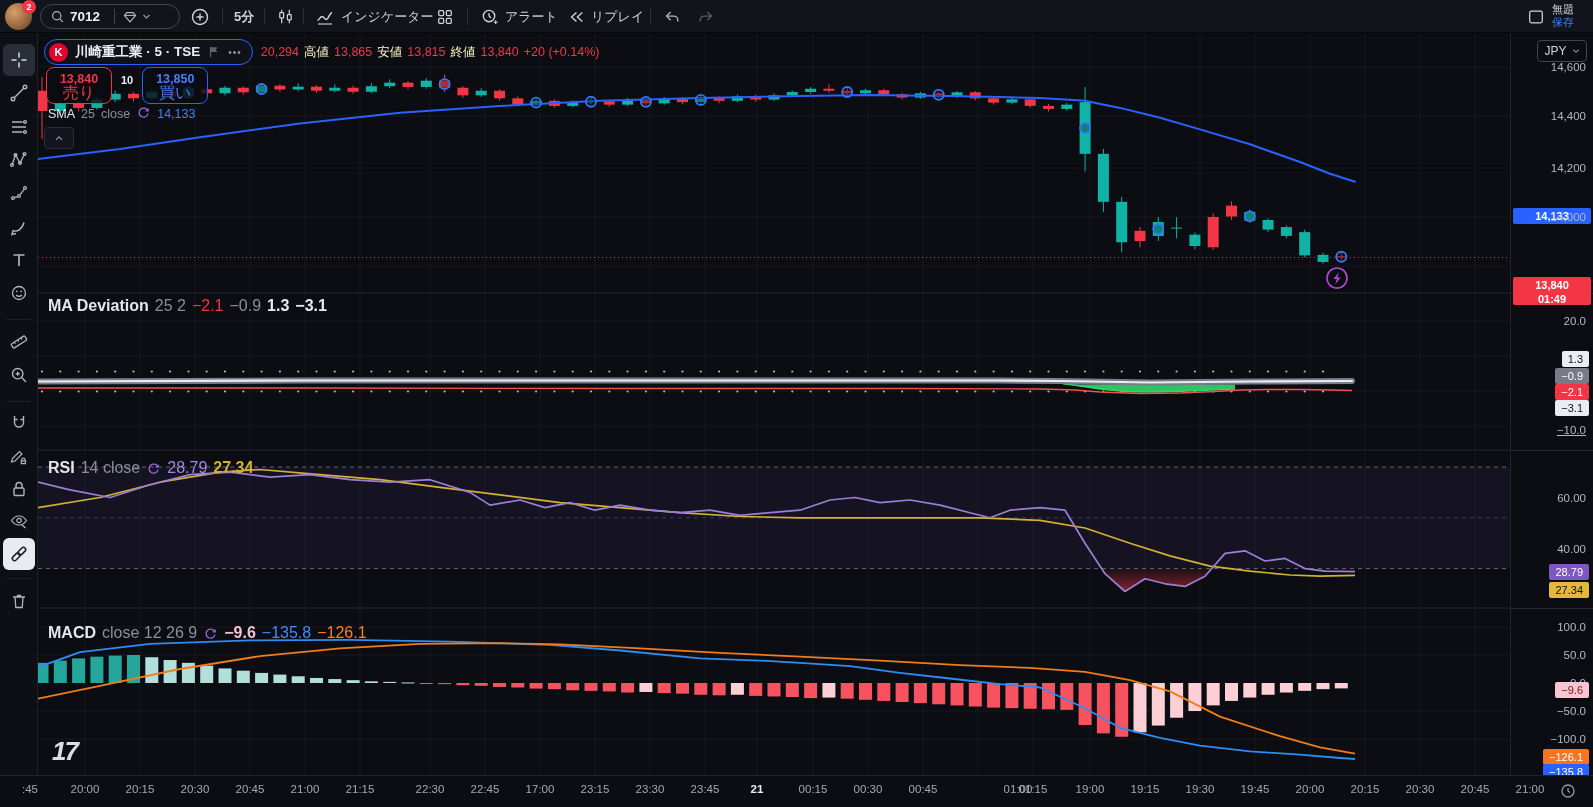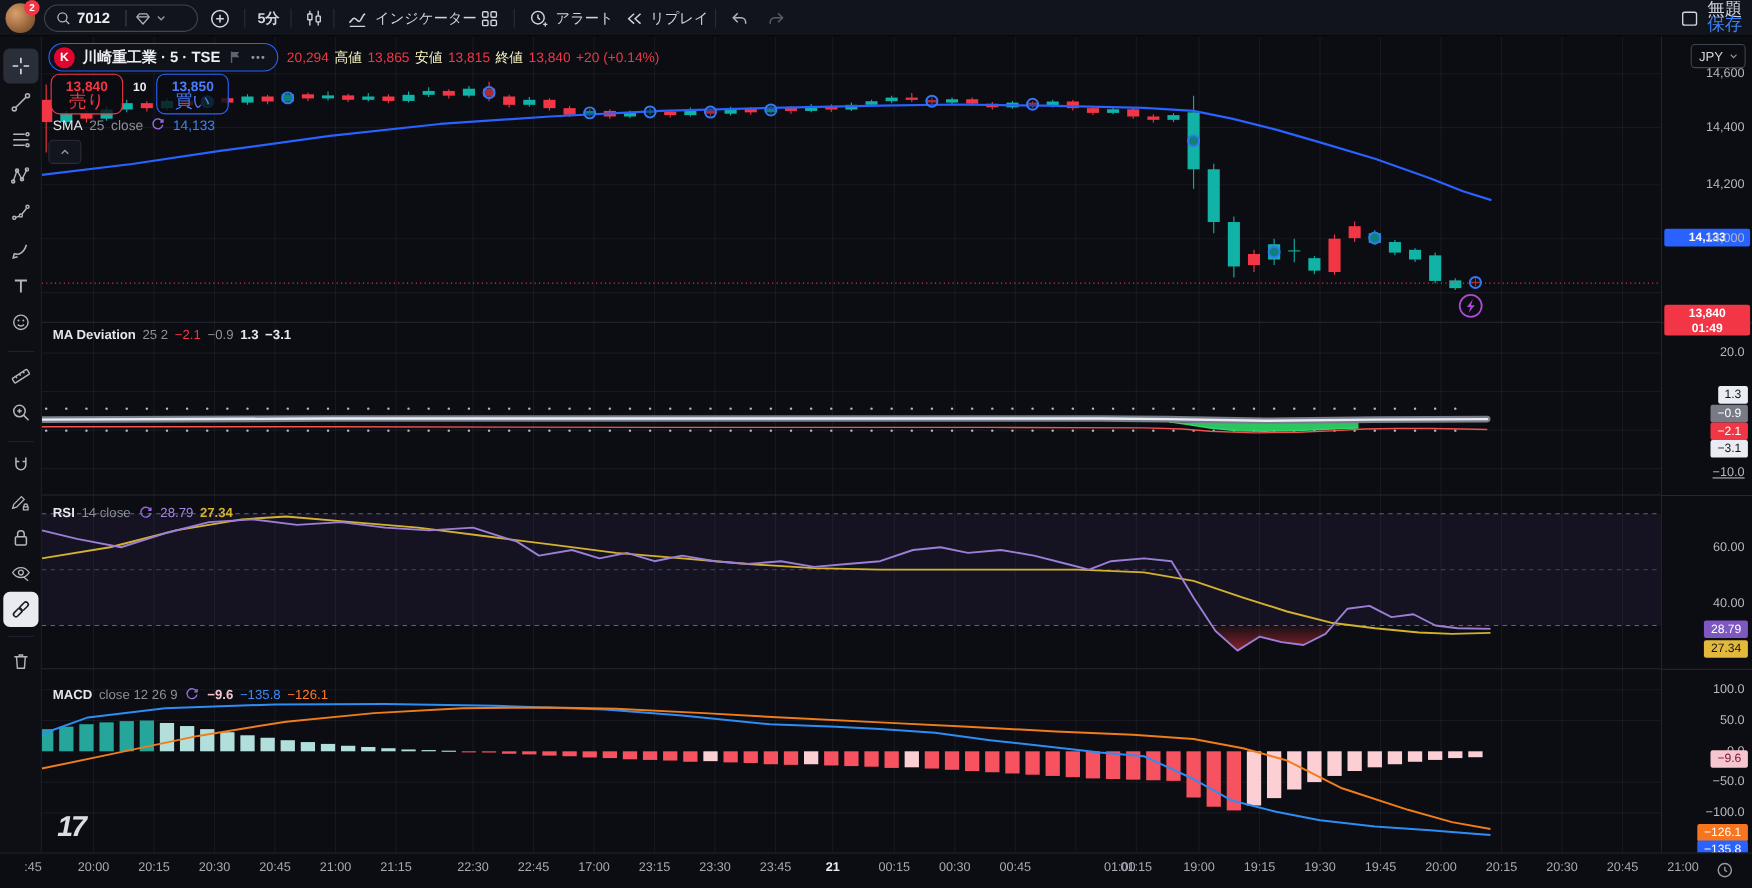--- a/index.html
+++ b/index.html
@@ -7,21 +7,21 @@
 .app{position:relative;width:1593px;height:807px}
 
 .toolbar{position:absolute;left:0;top:0;width:1593px;height:33px;background:#11141b;border-bottom:1px solid #06070b;z-index:30}
 .tbtn{position:absolute;top:0;height:33px;display:flex;align-items:center;gap:6px;color:#d1d4dc;font-size:13px;cursor:pointer}
 .tsep{position:absolute;top:8px;width:1px;height:17px;background:#2a2e39}
 .avatar{position:absolute;left:5px;top:3px;width:27px;height:27px;border-radius:50%;background:radial-gradient(circle at 35% 35%,#d9a06b,#8a5a34 70%,#5b3a1e);cursor:pointer}
 .badge{position:absolute;left:22px;top:0;min-width:14px;height:14px;border-radius:8px;background:#f23645;color:#fff;font-size:9px;font-weight:bold;display:flex;align-items:center;justify-content:center;padding:0 3px}
 .searchpill{position:absolute;left:40px;top:4px;width:140px;height:25px;border:1px solid #40454f;border-radius:13px;display:flex;align-items:center;cursor:pointer}
 .searchtxt{font-size:13.5px;font-weight:bold;color:#eceef2;margin-left:5px}
 .pilldiv{width:1px;height:15px;background:#40454f;margin:0 7px 0 14px}
-.savewrap{position:absolute;left:1552px;top:3px;line-height:13px;font-size:16px;cursor:pointer}
+.savewrap{position:absolute;left:1552px;top:3px;line-height:13px;font-size:11px;cursor:pointer}
 .saveblue{color:#3b82f6}
 svg.ic{display:block}
 
 .sidebar{position:absolute;left:0;top:33px;width:38px;height:742px;background:#0d0f15;border-right:1px solid #1c2029;z-index:20}
 .stool{position:absolute;left:3px;width:32px;height:32px;border-radius:6px;display:flex;align-items:center;justify-content:center;cursor:pointer}
 .stool.sel{background:#2a2e39}
 .stool.sel2{background:#e9ebf0}
 .sdiv{position:absolute;left:7px;width:24px;height:1px;background:#1e2230}
 
 .chartwrap{position:absolute;left:38px;top:33px;width:1472px;height:742px}
@@ -39,21 +39,21 @@
 .obtn{width:66px;height:37px;border-radius:8px;background:rgba(11,13,18,.8);display:flex;flex-direction:column;align-items:center;justify-content:center;line-height:14px;cursor:pointer}
 .sellb{border:1.5px solid #f23645;color:#f23645}
 .buyb{border:1.5px solid #2962ff;color:#4a7dff}
 .obtn .p{font-size:12.5px;font-weight:bold}
 .obtn .t{font-size:16px}
 .spread{margin:6px 6px 0 6px;background:#0b0d12;color:#eceef2;font-size:11px;font-weight:bold;padding:1px 3px}
 .smarow{position:absolute;left:48px;top:106px;display:flex;align-items:center;gap:6px;font-size:12.5px;z-index:10}
 .smarow .w{color:#e4e6ec}.smarow .g{color:#8b8f9a}
 .smaval{color:#3b82f6}
 .collapsebtn{position:absolute;left:44px;top:127px;width:30px;height:22px;border:1px solid #2a2e39;border-radius:4px;background:#12151d;display:flex;align-items:center;justify-content:center;cursor:pointer;z-index:10}
-.panelegend{position:absolute;display:flex;align-items:flex-start;gap:6px;font-size:12px;z-index:10;white-space:nowrap}
+.panelegend{position:absolute;display:flex;align-items:flex-end;gap:6px;font-size:16px;z-index:10;white-space:nowrap}
 .panelegend .w{color:#e4e6ec;font-weight:bold}
 .panelegend .g{color:#8b8f9a}
 .bold{font-weight:bold}
 .cred{color:#f23645}.cgray{color:#8b8f9a}.cwhite{color:#e8eaf0}
 .cpurple{color:#a487e0}.cyellow{color:#d4b12e}
 .cpink{color:#f2c3cd}.cblue{color:#3d8bff}.corange{color:#ff7d26}
 
 .paxis{position:absolute;left:1511px;top:33px;width:82px;height:742px;background:#0b0d12;z-index:15;cursor:ns-resize}
 .jpybtn{position:absolute;left:26px;top:7px;width:50px;height:22px;border:1px solid #40454f;border-radius:4px;display:flex;align-items:center;justify-content:center;gap:5px;font-size:12px;color:#d1d4dc;cursor:pointer}
 .ptick{position:absolute;right:7px;height:16px;line-height:16px;font-size:11.5px;color:#b4b8c1;white-space:nowrap}

